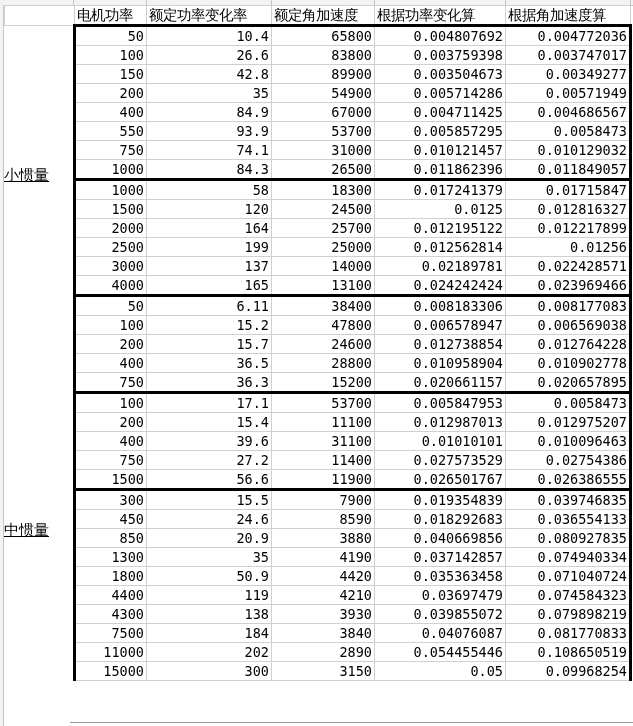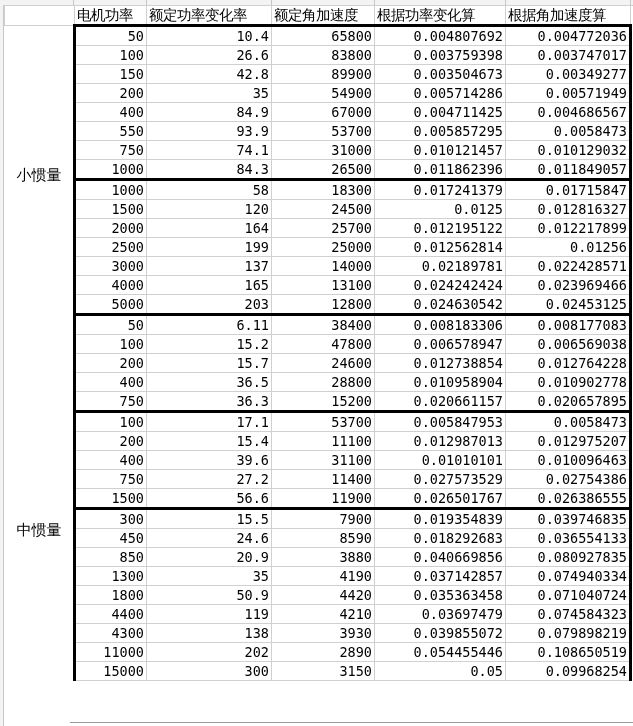--- a/index.html
+++ b/index.html
@@ -28,22 +28,22 @@
       text-align: right; box-sizing: border-box;
     }
     table.grid td.hdr {
       text-align: left; font-family: "DejaVu Sans", sans-serif; font-size: 14.5px;
       letter-spacing: -0.5px; padding-left: 2px;
     }
     td.bl { border-left: 3px solid #000 !important; }
     td.br { border-right: 3px solid #000 !important; }
     tr.gtop td.d { border-top: 3px solid #000; }
     .grp-label {
-      position: absolute; left: 0; width: 70px; text-align: center;
-      font-family: "DejaVu Sans", sans-serif; font-size: 15px;
+      position: absolute; left: 0; width: 70px; 
+      font-family: "DejaVu Sans", sans-serif; font-size: 15px; text-decoration: underline;
     }
     .hscroll {
       position: absolute; left: 70px; top: 722px; width: 563px; height: 4px;
       border-top: 1px solid #9a9a9a; background: #fff;
     }
   </style>
 </head>
 <body>
 
 <div class="sheet">
@@ -180,28 +180,20 @@
           <td class="d br">0.022428571</td>
         </tr>
         <tr>
           <td style="border-top: none; border-right: 0px; border-bottom: none; border-left: none; border-image: initial;"></td>
           <td class="d bl">4000</td>
           <td class="d">165</td>
           <td class="d">13100</td>
           <td class="d">0.024242424</td>
           <td class="d br">0.023969466</td>
         </tr>
-        <tr>
-          <td style="border-top: none; border-right: 0px; border-bottom: none; border-left: none; border-image: initial;"></td>
-          <td class="d bl">5000</td>
-          <td class="d">203</td>
-          <td class="d">12800</td>
-          <td class="d">0.024630542</td>
-          <td class="d br">0.02453125</td>
-        </tr>
         <tr class="gtop">
           <td style="border-top: none; border-right: 0px; border-bottom: none; border-left: none; border-image: initial;"></td>
           <td class="d bl">50</td>
           <td class="d">6.11</td>
           <td class="d">38400</td>
           <td class="d">0.008183306</td>
           <td class="d br">0.008177083</td>
         </tr>
         <tr>
           <td style="border-top: none; border-right: 0px; border-bottom: none; border-left: none; border-image: initial;"></td>
@@ -326,20 +318,28 @@
         <tr>
           <td style="border-top: none; border-right: 0px; border-bottom: none; border-left: none; border-image: initial;"></td>
           <td class="d bl">4300</td>
           <td class="d">138</td>
           <td class="d">3930</td>
           <td class="d">0.039855072</td>
           <td class="d br">0.079898219</td>
         </tr>
         <tr>
           <td style="border-top: none; border-right: 0px; border-bottom: none; border-left: none; border-image: initial;"></td>
+          <td class="d bl">7500</td>
+          <td class="d">184</td>
+          <td class="d">3840</td>
+          <td class="d">0.04076087</td>
+          <td class="d br">0.081770833</td>
+        </tr>
+        <tr>
+          <td style="border-top: none; border-right: 0px; border-bottom: none; border-left: none; border-image: initial;"></td>
           <td class="d bl">11000</td>
           <td class="d">202</td>
           <td class="d">2890</td>
           <td class="d">0.054455446</td>
           <td class="d br">0.108650519</td>
         </tr>
         <tr>
           <td style="border-top: none; border-right: 0px; border-bottom: none; border-left: none; border-image: initial;"></td>
           <td class="d bl">15000</td>
           <td class="d">300</td>

